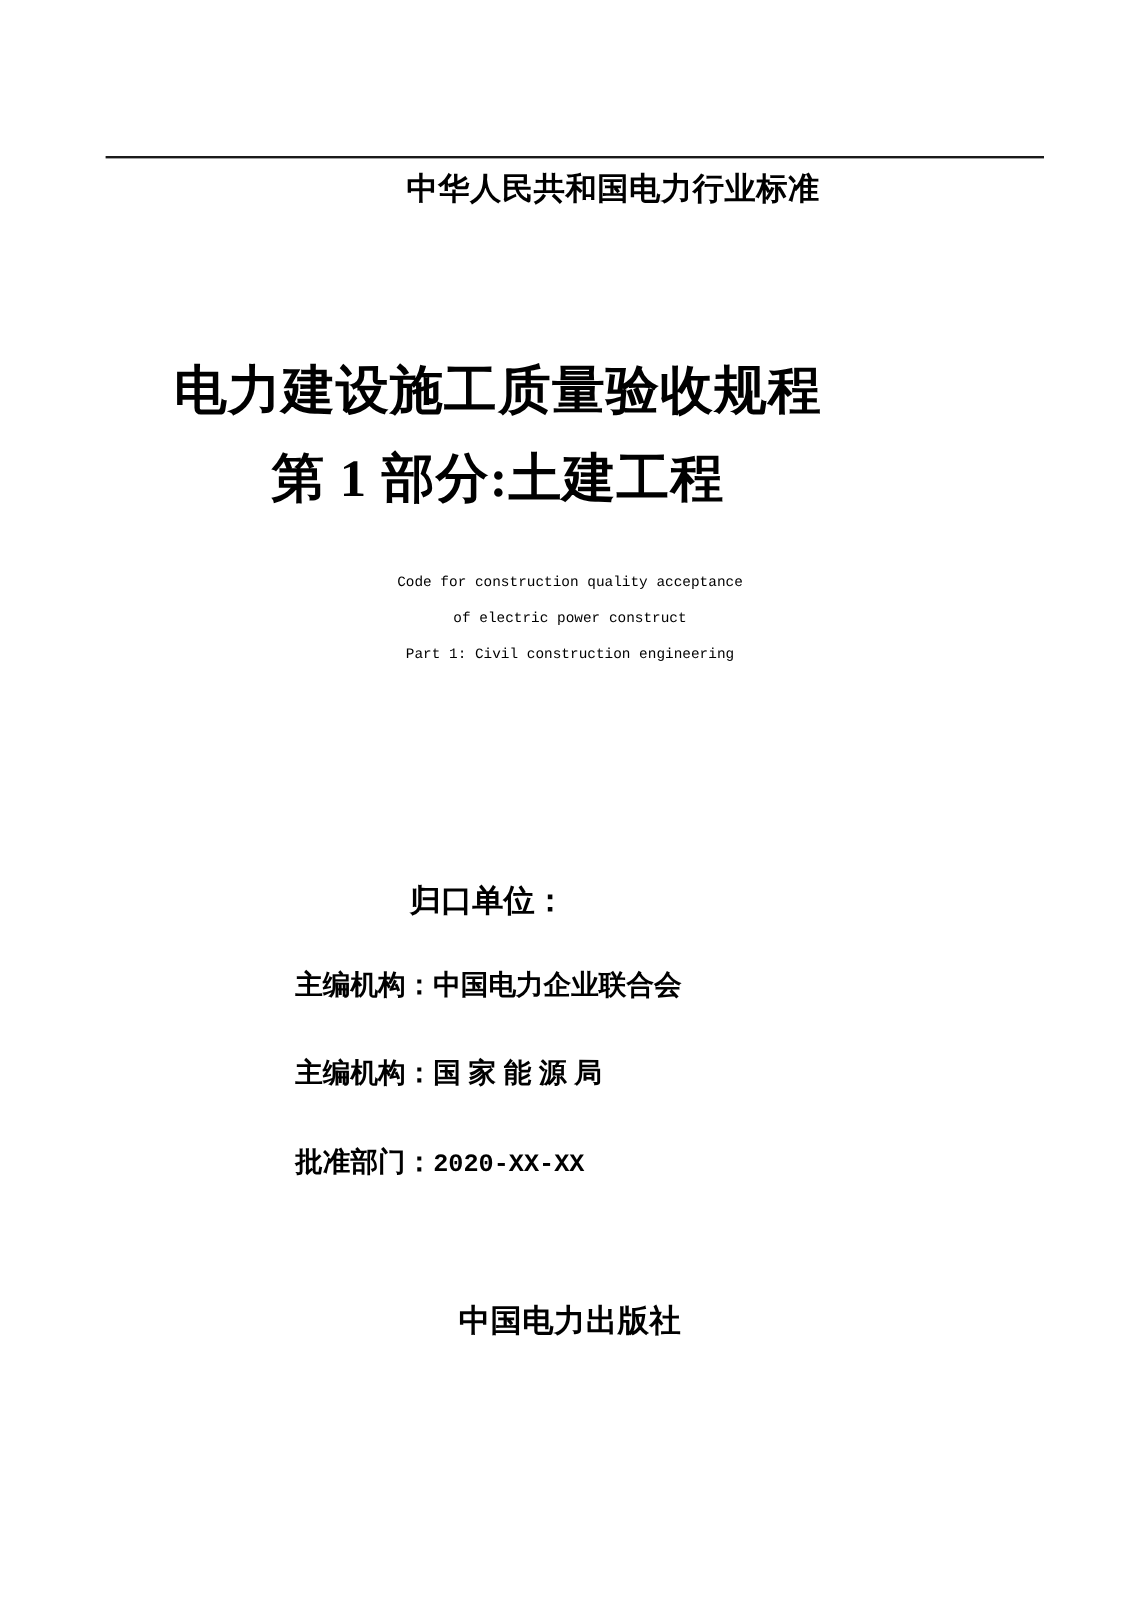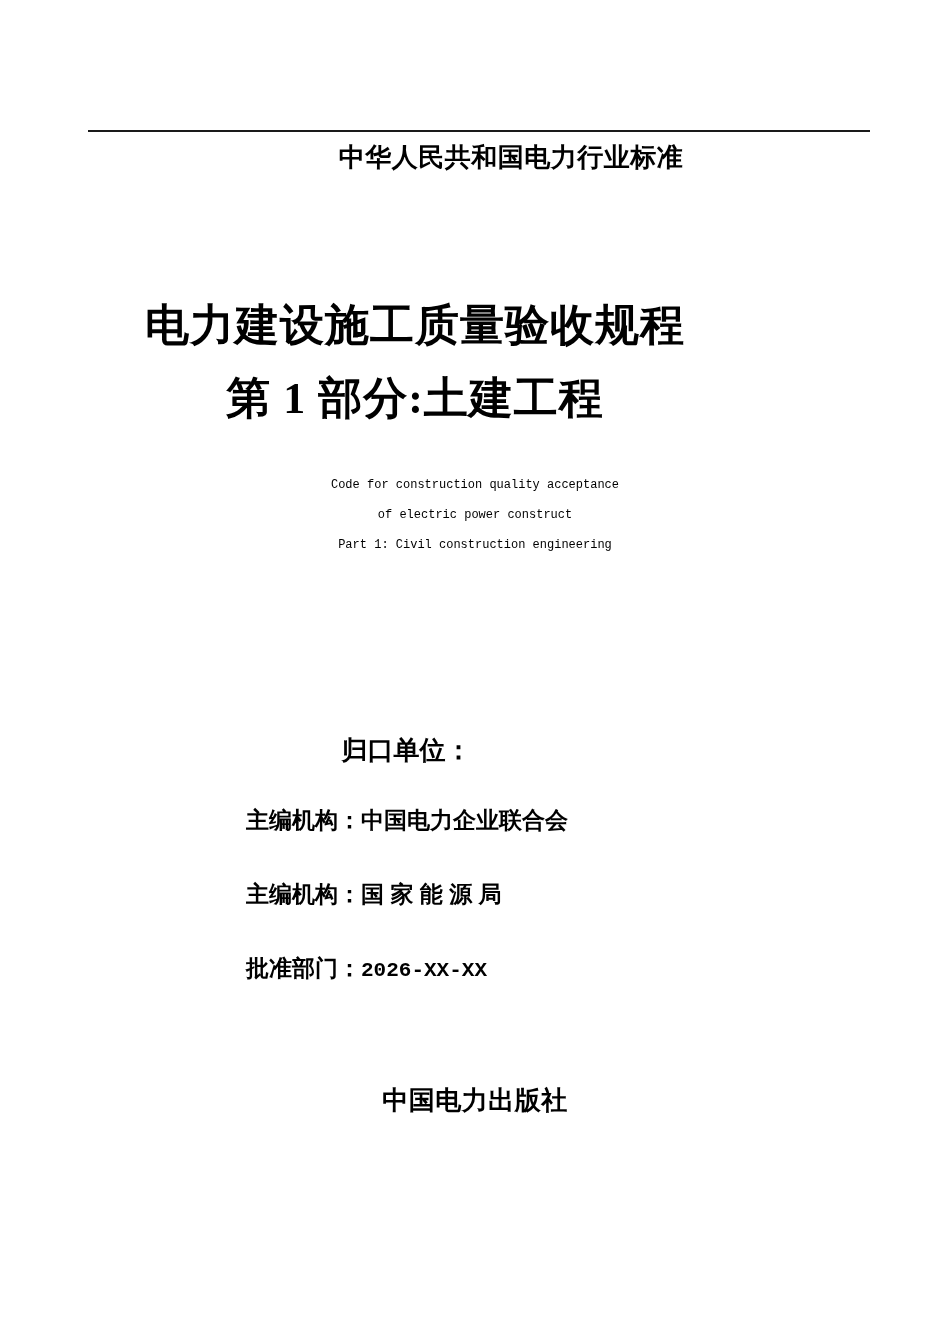--- a/index.html
+++ b/index.html
@@ -120,18 +120,18 @@
     <div>Part 1: Civil construction engineering</div>
   </div>
 
   <div class="centralized-unit">归口单位：</div>
 
   <div class="fields">
     <div class="field-row"><span>主编机构：</span><span>中国电力企业联合会</span></div>
 
     <div class="field-row"><span>主编机构：</span><span>国 家 能 源 局</span></div>
 
-    <div class="field-row"><span>批准部门：</span><span class="field-value-mono">2026-XX-XX</span></div>
+    <div class="field-row"><span>批准部门：</span><span class="field-value-mono">2020-XX-XX</span></div>
   </div>
 
   <div class="publisher">中国电力出版社</div>
 
 </div>
 
 </body></html>

